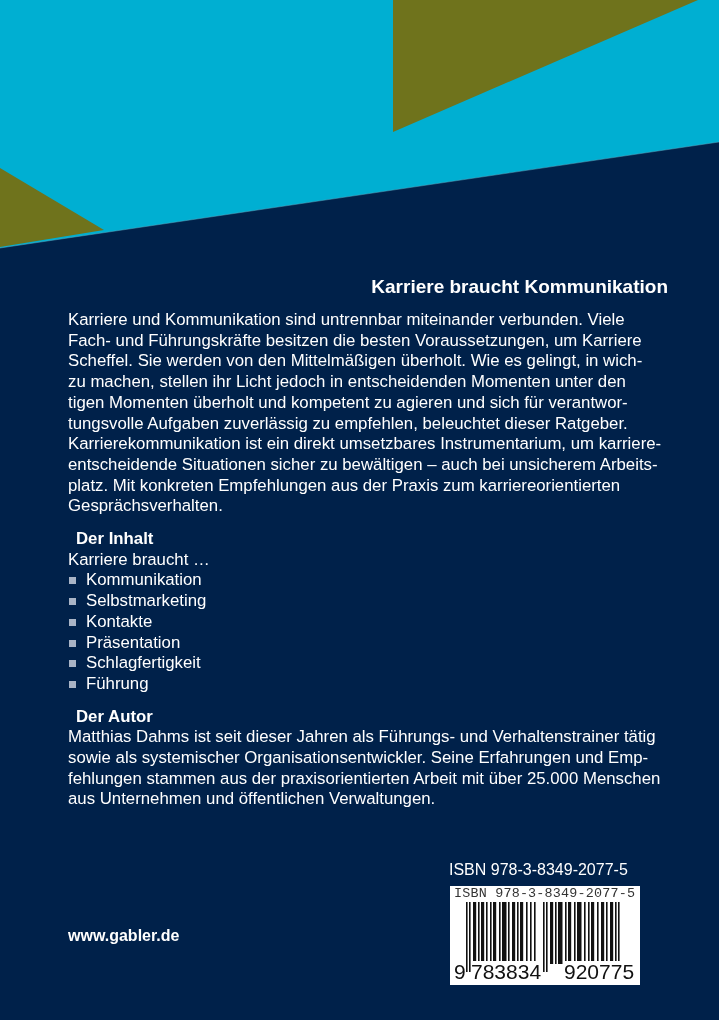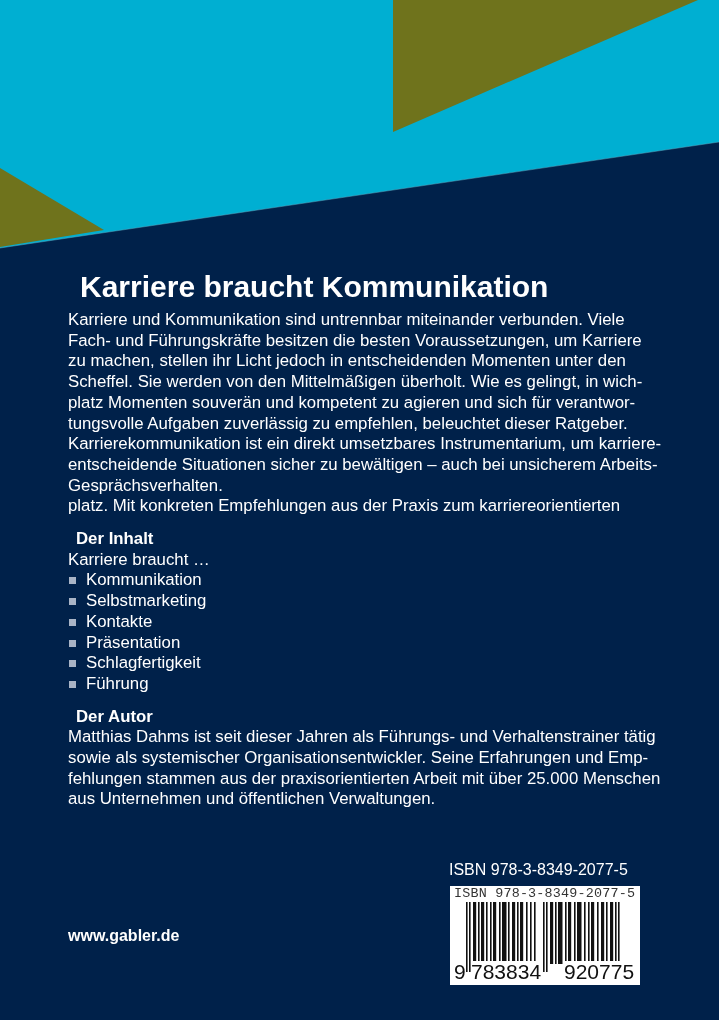--- a/index.html
+++ b/index.html
@@ -1,19 +1,19 @@
 <!DOCTYPE html>
 <html><head>
 <meta charset="utf-8">
 <style>
   html,body{margin:0;padding:0;}
   body{width:719px;height:1020px;position:relative;overflow:hidden;background:#00214a;font-family:"Liberation Sans",sans-serif;color:#ffffff;}
   .bg-svg{position:absolute;left:0;top:0;width:719px;height:1020px;}
   .content{position:absolute;left:68px;top:272px;width:600px;}
-  .title{font-weight:bold;font-size:30px;line-height:30px;margin:0 0 8px 12px;letter-spacing:0;}
+  .title{font-weight:bold;font-size:19px;line-height:30px;margin:0 0 8px 4px;letter-spacing:0;text-align:right;}
   .para{font-size:16.8px;line-height:20.7px;margin:0;}
   .section-head{font-weight:bold;font-size:16.8px;line-height:20.7px;margin:12px 0 0 8px;}
   .list{list-style:none;margin:0;padding:0;}
   .list li{font-size:16.8px;line-height:20.7px;position:relative;padding-left:18px;}
   .bullet{position:absolute;left:1px;top:7px;width:7px;height:7px;background:#a9b4c6;}
   .isbn-label{position:absolute;left:449px;top:860px;font-size:16px;line-height:20px;color:#ffffff;}
   .barcode{position:absolute;left:450px;top:886px;width:190px;height:99px;background:#ffffff;}
   .barcode-top{position:absolute;left:4px;top:0px;font-family:"Liberation Mono",monospace;font-size:13.4px;line-height:15px;color:#333;letter-spacing:0.2px;}
   .barcode-bars{position:absolute;left:0;top:0;}
   .barcode-digits{position:absolute;top:75px;font-size:21px;line-height:22px;color:#111;background:#fff;}
@@ -28,28 +28,28 @@
   <polygon points="393,0 698,0 393,132" fill="#6f731c"></polygon>
   <polygon points="0,168 104,230 0,247" fill="#6f731c"></polygon>
   <line x1="0" y1="248" x2="719" y2="142" stroke="#5fa9c0" stroke-width="0.8" opacity="0.6"></line>
 </svg>
 
 <div class="content">
   <h1 class="title">Karriere braucht Kommunikation</h1>
   <div>
     <p class="para">Karriere und Kommunikation sind untrennbar miteinander verbunden. Viele</p>
     <p class="para">Fach- und Führungskräfte besitzen die besten Voraussetzungen, um Karriere</p>
+    <p class="para">Scheffel. Sie werden von den Mittelmäßigen überholt. Wie es gelingt, in wich-</p>
     <p class="para">zu machen, stellen ihr Licht jedoch in entscheidenden Momenten unter den</p>
-    <p class="para">Scheffel. Sie werden von den Mittelmäßigen überholt. Wie es gelingt, in wich-</p>
-    <p class="para">platz Momenten souverän und kompetent zu agieren und sich für verantwor-</p>
+    <p class="para">tigen Momenten überholt und kompetent zu agieren und sich für verantwor-</p>
     <p class="para">tungsvolle Aufgaben zuverlässig zu empfehlen, beleuchtet dieser Ratgeber.</p>
     <p class="para">Karrierekommunikation ist ein direkt umsetzbares Instrumentarium, um karriere-</p>
     <p class="para">entscheidende Situationen sicher zu bewältigen – auch bei unsicherem Arbeits-</p>
+    <p class="para">platz. Mit konkreten Empfehlungen aus der Praxis zum karriereorientierten</p>
     <p class="para">Gesprächsverhalten.</p>
-    <p class="para">platz. Mit konkreten Empfehlungen aus der Praxis zum karriereorientierten</p>
   </div>
 
   <h2 class="section-head">Der Inhalt</h2>
   <p class="para">Karriere braucht …</p>
   <ul class="list">
     <li><span class="bullet"></span><span>Kommunikation</span></li>
     <li><span class="bullet"></span><span>Selbstmarketing</span></li>
     <li><span class="bullet"></span><span>Kontakte</span></li>
     <li><span class="bullet"></span><span>Präsentation</span></li>
     <li><span class="bullet"></span><span>Schlagfertigkeit</span></li>

